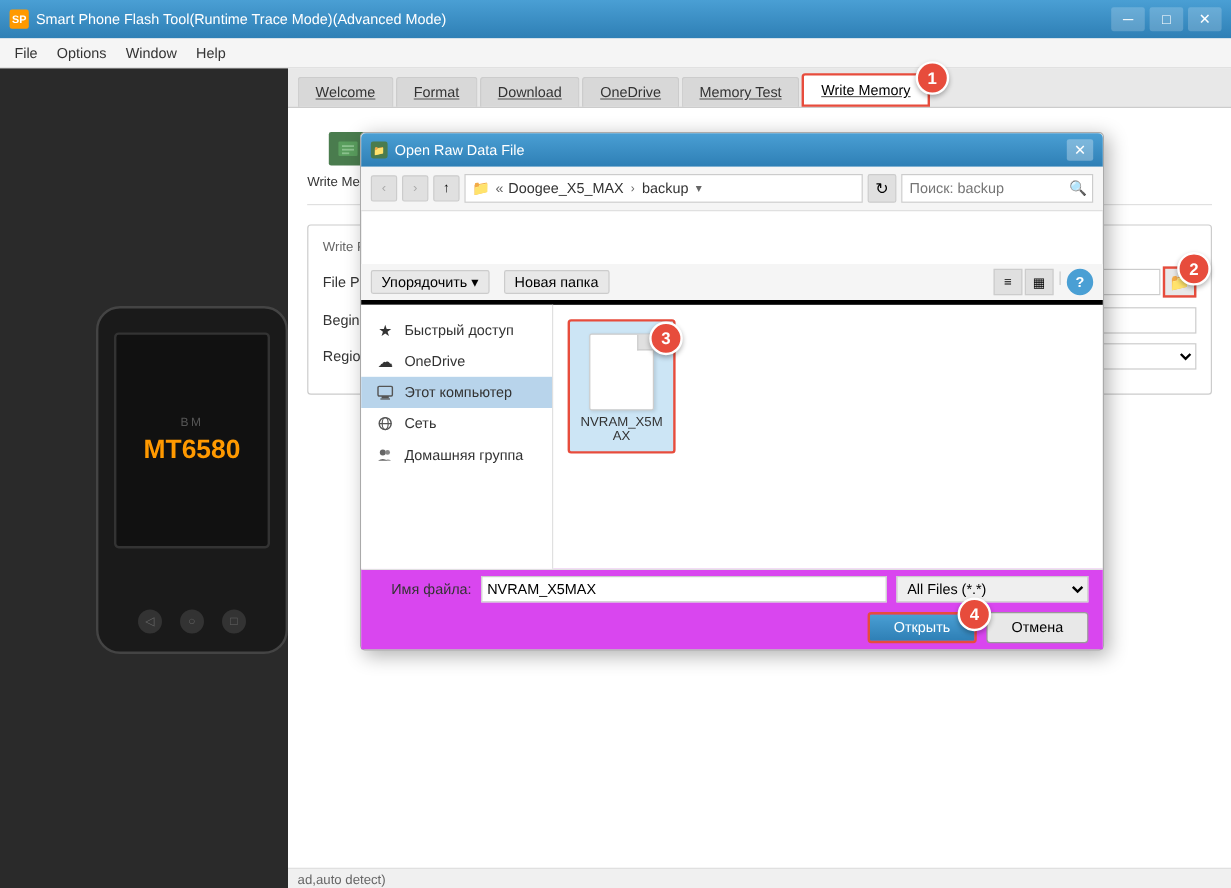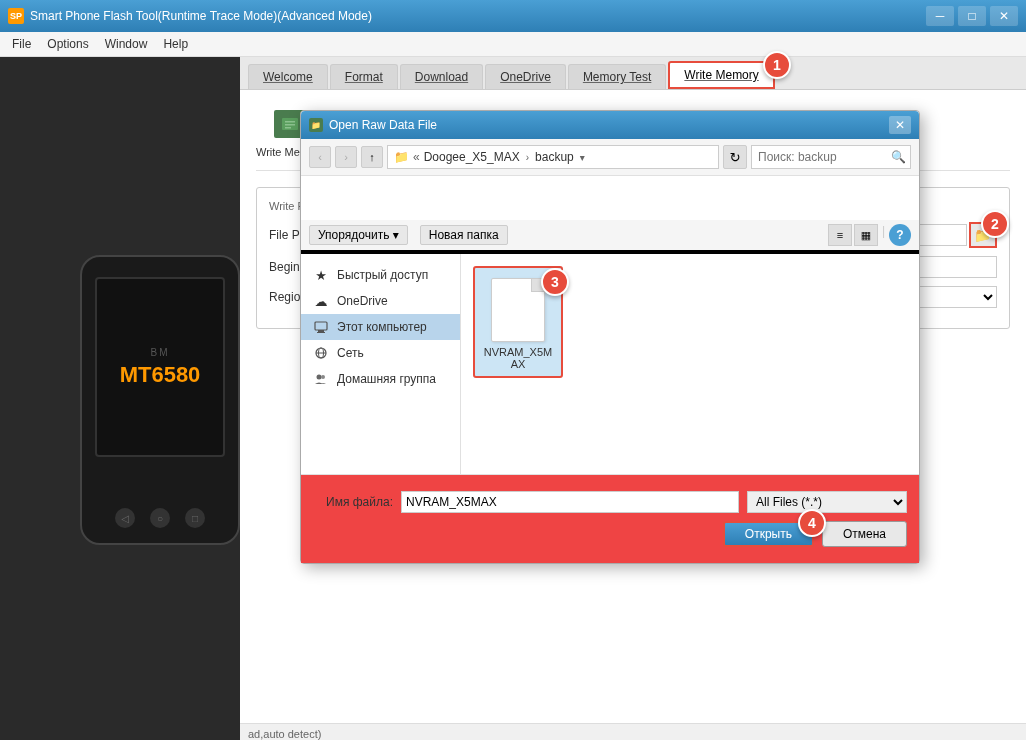--- a/index.html
+++ b/index.html
@@ -545,23 +545,23 @@
     .file-name {
       font-size: 11px;
       text-align: center;
       color: #333;
       word-break: break-word;
       max-width: 85px;
     }
 
     
     .dialog-footer {
-      padding: 16px 12px;
+      padding: 5px 12px;
       border-top: 1px solid #e0e0e0;
-      background: #ef4444;
+      background: #d946ef;
     }
     .footer-row {
       display: flex;
       align-items: center;
       gap: 8px;
       margin-bottom: 6px;
     }
     .footer-label {
       width: 80px;
       font-size: 12px;

